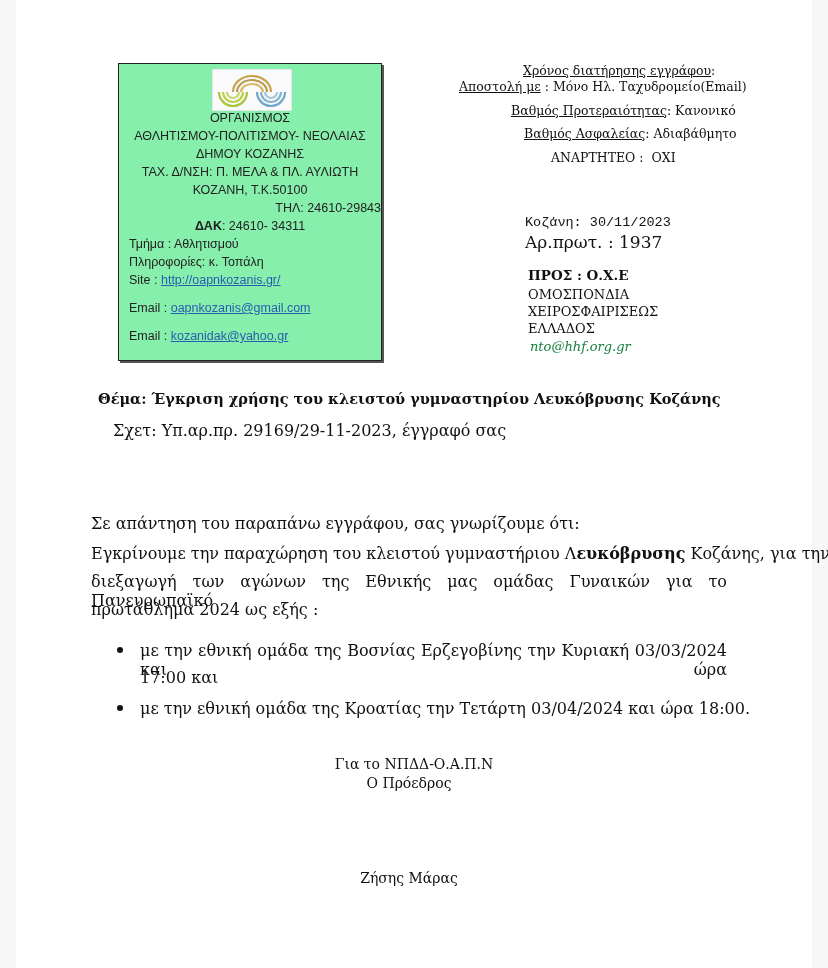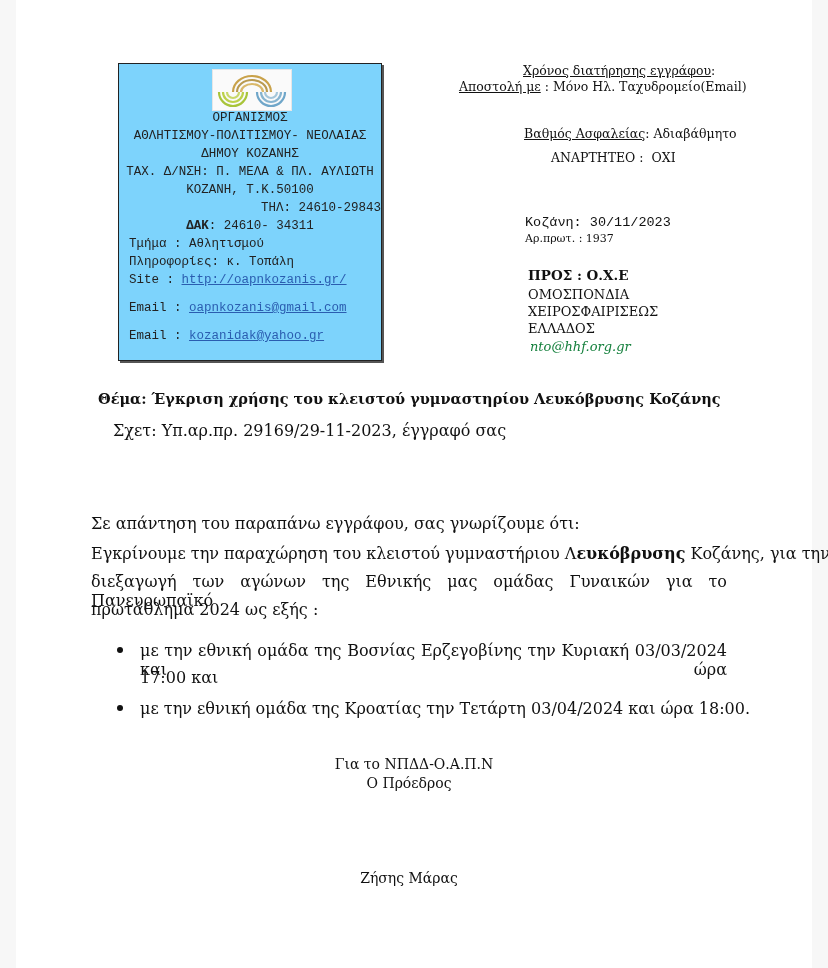--- a/index.html
+++ b/index.html
@@ -13,22 +13,22 @@
     position: absolute; left: 16px; top: 0; width: 796px; height: 968px;
     background: #ffffff;
   }
   .abs { position: absolute; white-space: nowrap; }
 
   
   .letterhead {
     position: absolute; left: 102px; top: 63px; width: 262px; height: 296px;
     border: 1.5px solid #222;
     box-shadow: 2px 2px 0 #555;
-    background: #7dd3fc;
-    font-family: Liberation Mono, monospace;
+    background: #86efac;
+    font-family: Liberation Sans, sans-serif;
     font-size: 12.5px; color: #222;
   }
   .logo {
     position: absolute; left: 93px; top: 5px; width: 78px; height: 40px;
     background: #fafafa;
     border: 1px solid #e6e6e6;
   }
   .lh-center { position: absolute; left: 0; width: 262px; text-align: center; }
   .lh-left { position: absolute; left: 10px; }
   .link { color: #2a5db0; text-decoration: underline; }
@@ -89,29 +89,32 @@
       <span>Email : </span><a class="link">kozanidak@yahoo.gr</a>
     </div>
   </div>
 
   <div class="abs meta" style="left:507px; top:63px;">
     <span class="u">Χρόνος διατήρησης εγγράφου</span><span>:</span>
   </div>
   <div class="abs meta" style="left:443px; top:79px;">
     <span class="u">Αποστολή με</span><span> : Μόνο Ηλ. Ταχυδρομείο(Email)</span>
   </div>
+  <div class="abs meta" style="left:495px; top:103px;">
+    <span class="u">Βαθμός Προτεραιότητας</span><span>: Κανονικό</span>
+  </div>
   <div class="abs meta" style="left:508px; top:126px;">
     <span class="u">Βαθμός Ασφαλείας</span><span>: Αδιαβάθμητο</span>
   </div>
   <div class="abs meta" style="left:535px; top:150px;text-align:center;">
     <span>ΑΝΑΡΤΗΤΕΟ :</span>&nbsp;&nbsp;<span>ΟΧΙ</span>
   </div>
 
   <div class="abs" style="left:509px; top:215px; font-size:13.5px;font-family:Liberation Mono, monospace;">Κοζάνη: 30/11/2023</div>
-  <div class="abs" style="left:509px; top:232px; font-size:11px;">Αρ.πρωτ. : 1937</div>
+  <div class="abs" style="left:509px; top:232px; font-size:17px;">Αρ.πρωτ. : 1937</div>
 
   <div class="abs recipient" style="left:512px; top:267px; font-weight:bold; font-size:13.5px;">ΠΡΟΣ :  Ο.Χ.Ε</div>
   <div class="abs recipient" style="left:512px; top:286px;">ΟΜΟΣΠΟΝΔΙΑ</div>
   <div class="abs recipient" style="left:512px; top:303px;">ΧΕΙΡΟΣΦΑΙΡΙΣΕΩΣ</div>
   <div class="abs recipient" style="left:512px; top:320px;">ΕΛΛΑΔΟΣ</div>
   <div class="abs recipient muted" style="left:514px; top:338px;">nto@hhf.org.gr</div>
 
   <div class="abs subject" style="left:82px; top:390px;">Θέμα: Έγκριση χρήσης του κλειστού γυμναστηρίου Λευκόβρυσης  Κοζάνης</div>
   <div class="abs body-text" style="left:97px; top:421px;">Σχετ:  Υπ.αρ.πρ. 29169/29-11-2023, έγγραφό σας</div>
 

